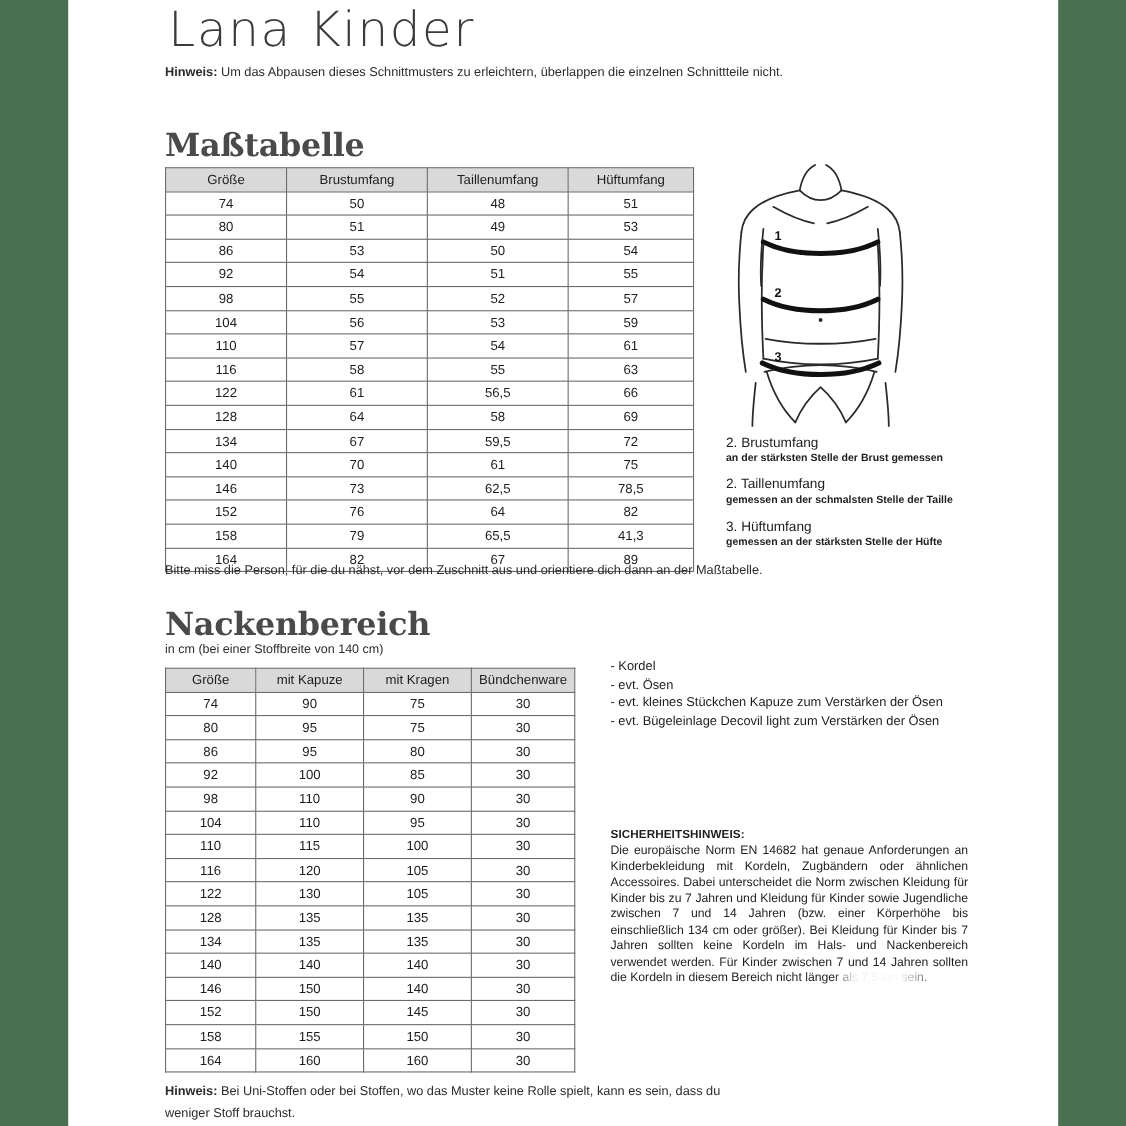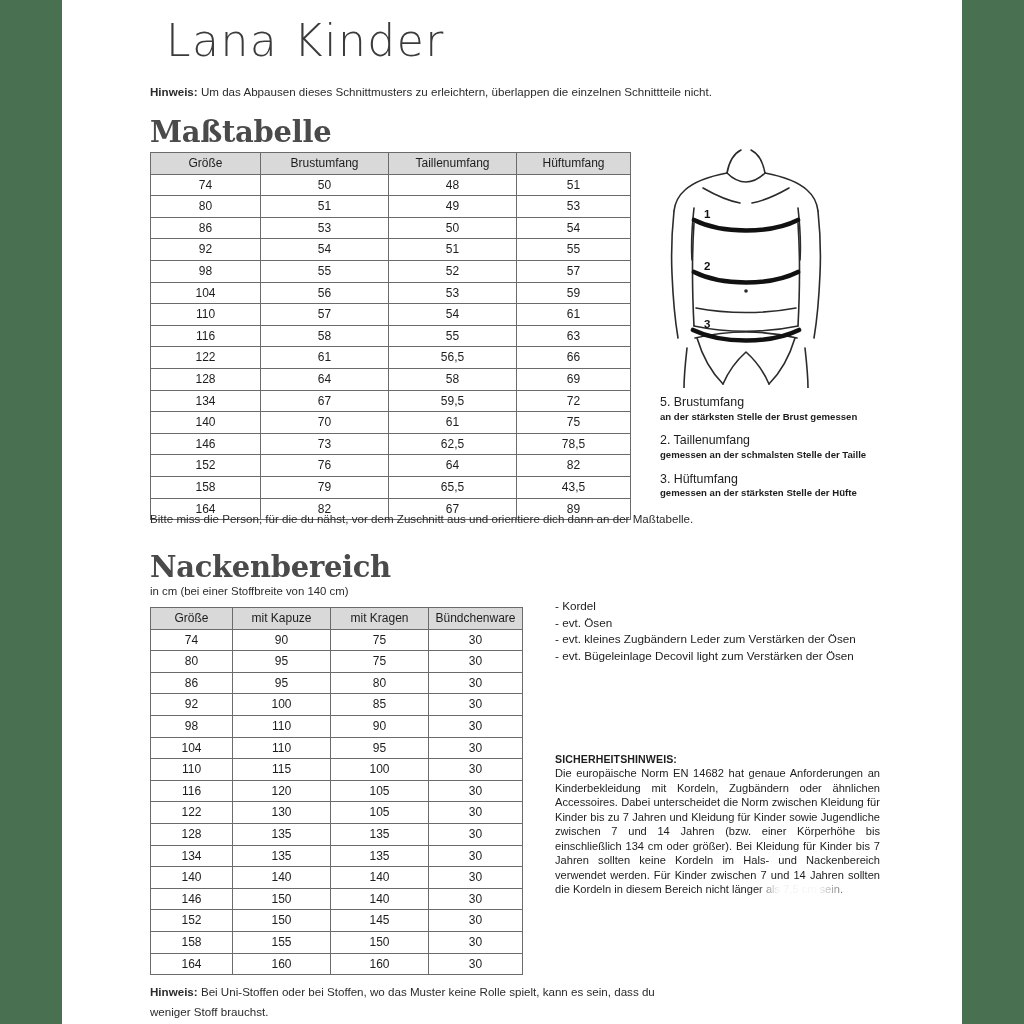--- a/index.html
+++ b/index.html
@@ -30,21 +30,21 @@
     height: 1024px;
   }
 
   
   .doc-title {
     font-family: "DejaVu Sans", sans-serif;
     font-size: 44px;
     font-weight: 300;
     color: #3b3b3b;
     letter-spacing: 1.5px;
-    margin: 16px;
+    margin: 3px;
     line-height: 1.15;
   }
   .hinweis-line {
     font-size: 11.6px;
     color: #2b2b2b;
     line-height: 1.5;
   }
   .hinweis-line b { font-weight: bold; }
 
   
@@ -254,21 +254,21 @@
             <tr>
               <td>152</td>
               <td>76</td>
               <td>64</td>
               <td>82</td>
             </tr>
             <tr>
               <td>158</td>
               <td>79</td>
               <td>65,5</td>
-              <td>43,5</td>
+              <td>41,3</td>
             </tr>
             <tr>
               <td>164</td>
               <td>82</td>
               <td>67</td>
               <td>89</td>
             </tr>
           </tbody>
     </table>
   </div>
@@ -316,21 +316,21 @@
       <g font-family="Liberation Sans, sans-serif" font-size="11.5" font-weight="bold" fill="#111111">
         <text x="37" y="70">1</text>
         <text x="37" y="122">2</text>
         <text x="37" y="180">3</text>
       </g>
     </svg>
   </div>
 
   <div id="legend">
     <div class="leg-item">
-      <div class="leg-title">5. Brustumfang</div>
+      <div class="leg-title">2. Brustumfang</div>
       <div class="leg-desc">an der stärksten Stelle der Brust gemessen</div>
     </div>
     <div class="leg-item">
       <div class="leg-title">2. Taillenumfang</div>
       <div class="leg-desc">gemessen an der schmalsten Stelle der Taille</div>
     </div>
     <div class="leg-item">
       <div class="leg-title">3. Hüftumfang</div>
       <div class="leg-desc">gemessen an der stärksten Stelle der Hüfte</div>
     </div>
@@ -456,21 +456,21 @@
               <td>160</td>
               <td>30</td>
             </tr>
           </tbody>
     </table>
   </div>
 
   <div id="material-list">
         <div>- Kordel</div>
         <div>- evt. Ösen</div>
-        <div>- evt. kleines Zugbändern Leder zum Verstärken der Ösen</div>
+        <div>- evt. kleines Stückchen Kapuze zum Verstärken der Ösen</div>
         <div>- evt. Bügeleinlage Decovil light zum Verstärken der Ösen</div>
       </div>
 
   <div id="sicherheit">
     <div class="sh-title">SICHERHEITSHINWEIS:</div>
     <div class="sh-body">
       <span>Die europäische Norm EN 14682 hat genaue Anforderungen an Kinderbekleidung mit Kordeln, Zugbändern oder ähnlichen Accessoires. Dabei unterscheidet die Norm zwischen Kleidung für Kinder bis zu 7 Jahren und Kleidung für Kinder sowie Jugendliche zwischen 7 und 14 Jahren (bzw. einer Körperhöhe bis einschließlich 134 cm oder größer). Bei Kleidung für Kinder bis 7 Jahren sollten keine Kordeln im Hals- und Nackenbereich verwendet werden. Für Kinder zwischen 7 und 14 Jahren sollten die Kordeln in diesem Bereich nicht länger als 7,5 cm sein.</span>
       <span class="fade-mask"></span>
     </div>
   </div>

